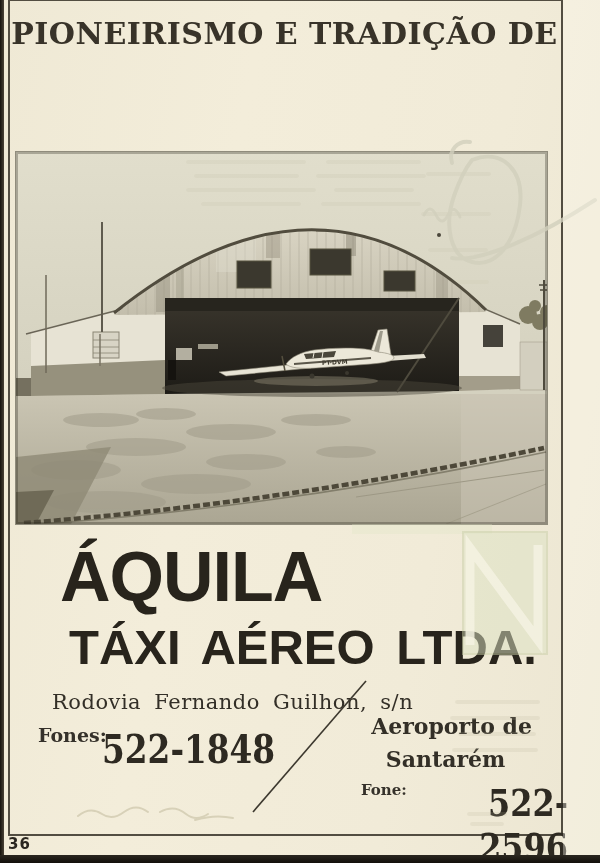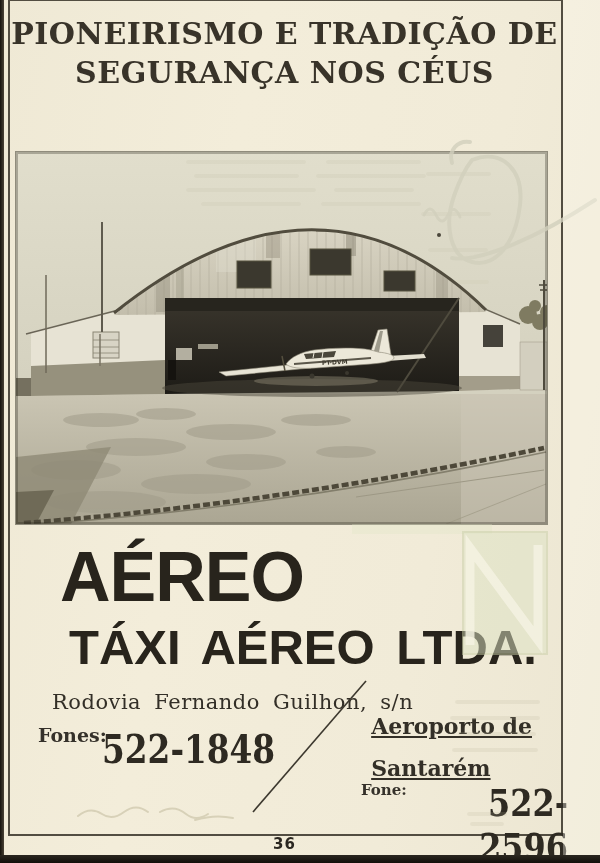--- a/index.html
+++ b/index.html
@@ -27,40 +27,39 @@
   .company-sub{position:absolute;left:60px;top:620px;
     font-family:"Liberation Sans",sans-serif;font-weight:bold;font-size:49px;
     line-height:54px;word-spacing:8px;color:#28241c;margin-left:9px;}
   .address{position:absolute;left:52px;top:690px;font-weight:normal;font-size:21px;
     word-spacing:6px;letter-spacing:.5px;color:#332f27;}
   .fones-label{position:absolute;left:38px;top:724px;font-weight:bold;font-size:19px;text-align:right;}
   .phone-big{position:absolute;font-weight:bold;font-size:39px;line-height:44px;color:#2e2a22;margin-top:16px;}
   .phone-big .cond{display:inline-block;transform:scaleX(.84);transform-origin:left center;letter-spacing:0;}
   .phone1{left:102px;top:711px;}
   .phone2{left:96px;top:757px;}
-  .airport{position:absolute;right:68px;top:710px;text-align:left;
-    font-weight:bold;font-size:22px;line-height:33px;color:#332f27;text-decoration:underline;}
-  .airport .sant{padding-right:12px;margin-top:9px;}
+  .airport{position:absolute;right:68px;top:710px;text-align:center;
+    font-weight:bold;font-size:22px;line-height:33px;color:#332f27;}
+  .airport .sant{padding-right:12px;}
   .fone-label{position:absolute;left:361px;top:781px;font-weight:bold;font-size:15px;}
   .phone3{left:400px;top:765px;font-size:38px;text-align:right;}
   .overlay{position:absolute;left:0;top:0;pointer-events:none;}
-  .page-number{position:absolute;left:8px;top:835px;width:553px;text-align:center;
+  .page-number{position:absolute;left:8px;top:835px;width:553px;
     font-family:"DejaVu Sans",sans-serif;font-weight:bold;font-size:15px;
     letter-spacing:1px;color:#2b2721;}
 </style>
 </head>
 <body>
 
 <div class="page">
 
   <div class="ad-border"></div>
 
   <div class="headline">
     <div>PIONEIRISMO E TRADIÇÃO DE</div>
-    <div>SEGURANÇA NOS CÉUS</div>
   </div>
 
   <div class="photo">
     <svg width="531" height="372" viewBox="0 0 531 372">
       <defs>
         <linearGradient id="skyG" x1="0" y1="0" x2="0" y2="1">
           <stop offset="0" stop-color="#e1decc"></stop>
             <stop offset="1" stop-color="#d3d0be"></stop>
         </linearGradient>
         <linearGradient id="archG" x1="0" y1="0" x2="0" y2="1">
@@ -207,21 +206,21 @@
 
       <g>
         <path d="M8,371 Q260,352 528,296" fill="none" stroke="#4d4839" stroke-width="4.5" stroke-dasharray="7 3"></path>
         <path d="M10,373 Q262,356 530,300" fill="none" stroke="#6e6957" stroke-width="1.5" opacity="0.7"></path>
       </g>
 
       <rect x="1" y="1" width="529" height="370" fill="none" stroke="rgba(40,36,28,.3)" stroke-width="2"></rect>
     </svg>
   </div>
 
-  <div class="company-name">AÉREO</div>
+  <div class="company-name">ÁQUILA</div>
   <div class="company-sub">TÁXI AÉREO LTDA.</div>
 
   <div class="address">Rodovia Fernando Guilhon, s/n</div>
   <div class="fones-label">Fones:</div>
   <div class="phone-big phone1"><span class="cond">522-1848</span></div>
 
   <div class="airport">
     <div>Aeroporto de</div>
     <div class="sant">Santarém</div>
   </div>

